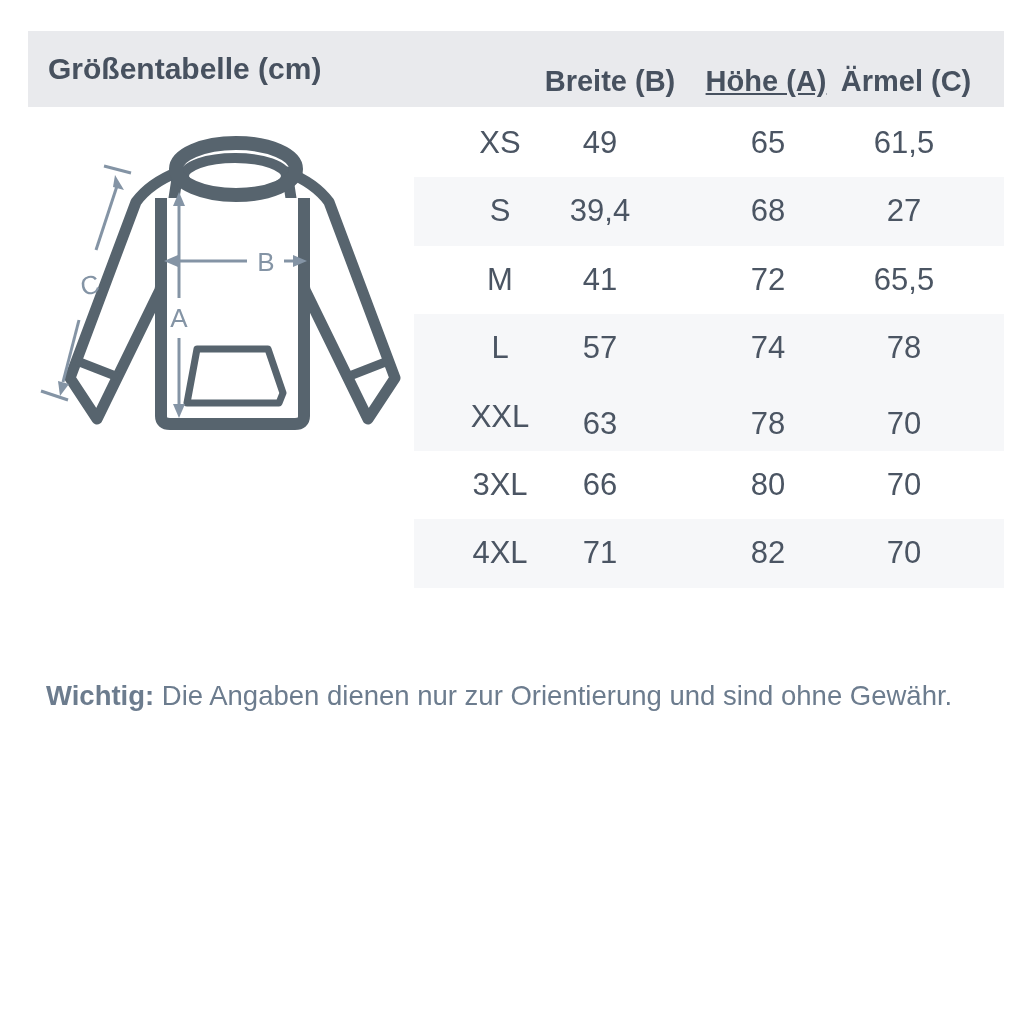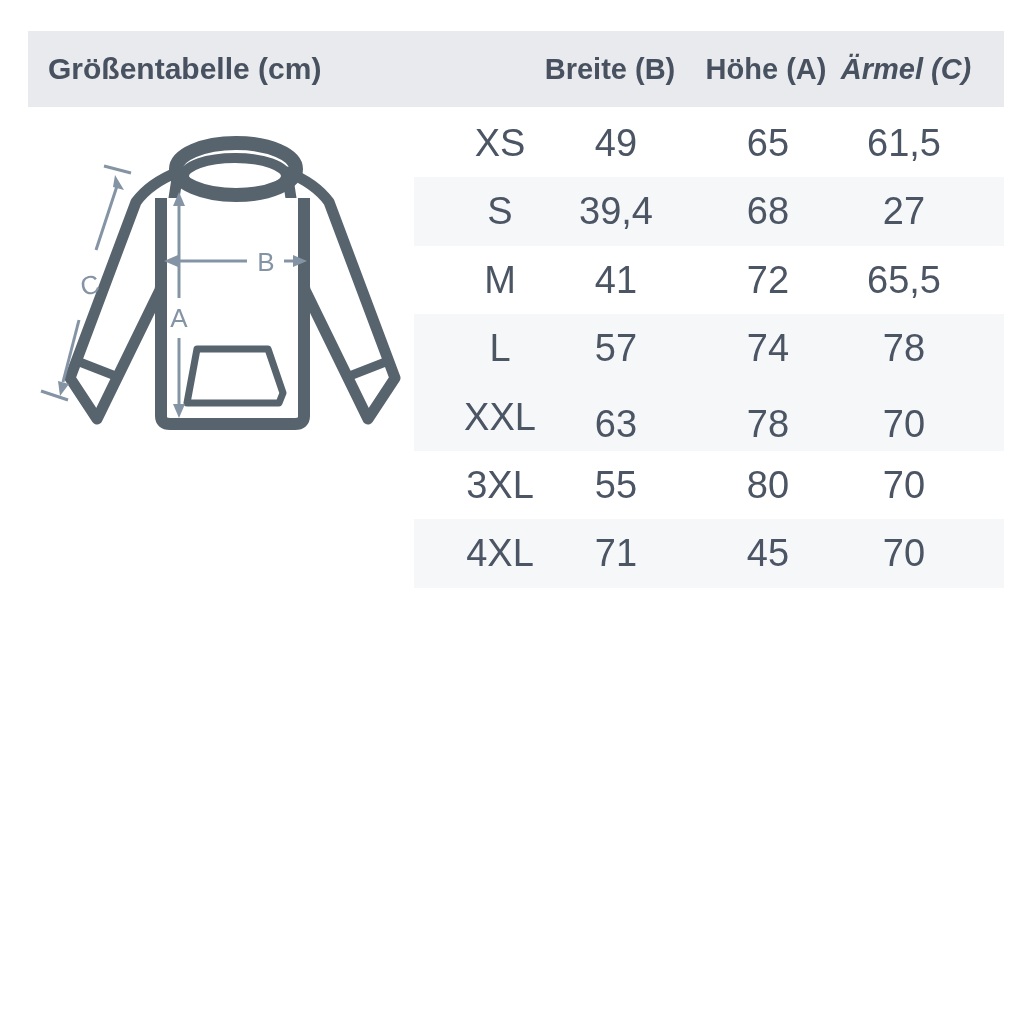--- a/index.html
+++ b/index.html
@@ -13,33 +13,33 @@
     --page-bg:#ffffff;
   }
   html,body{margin:0;padding:0;}
   body{background:#fff;font-family:"Liberation Sans",sans-serif;}
   .page{position:relative;width:1024px;height:1024px;background:var(--page-bg);overflow:hidden;}
 
   
   .header-bar{position:absolute;left:28px;top:31px;width:976px;height:76px;background:var(--header-bg);}
   .title{position:absolute;left:20px;top:0;height:92px;line-height:76px;
          font-size:30px;font-weight:bold;color:var(--ink);white-space:nowrap;}
-  .hcol{position:absolute;top:0;height:64px;line-height:76px;transform:translateX(-50%);
+  .hcol{position:absolute;top:12px;height:64px;line-height:76px;transform:translateX(-50%);
         font-size:29px;font-weight:bold;color:var(--ink);white-space:nowrap;}
   .hcol.h1{left:582px;}
-  .hcol.h2{left:738px;}
-  .hcol.h3{left:878px;font-style:italic;}
+  .hcol.h2{left:738px;text-decoration:underline;}
+  .hcol.h3{left:878px;}
 
   
   .size-table{position:absolute;left:414px;top:109px;width:590px;}
   .row{position:relative;width:590px;height:68.4px;line-height:68.4px;}
   .row.striped{background:var(--stripe-bg);}
-  .cell{position:absolute;top:0;transform:translateX(-50%);font-size:38px;color:var(--cell-ink);white-space:nowrap;}
+  .cell{position:absolute;top:0;transform:translateX(-50%);font-size:31px;color:var(--cell-ink);white-space:nowrap;}
   .c-size{left:86px;}
-  .c-b{left:202px;}
+  .c-b{left:186px;}
   .c-h{left:354px;}
   .c-c{left:490px;}
   
   div.row:nth-of-type(5) .cell:not(.c-size){transform:translate(-50%,7px);}
 
   
   .hoodie-svg{position:absolute;left:30px;top:130px;width:415px;height:350px;}
 
   
   .note{position:absolute;left:46px;top:676px;width:945px;
@@ -121,28 +121,29 @@
         <span class="cell c-c">78</span>
       </div>
       <div class="row striped">
         <span class="cell c-size">XXL</span>
         <span class="cell c-b">63</span>
         <span class="cell c-h">78</span>
         <span class="cell c-c">70</span>
       </div>
       <div class="row">
         <span class="cell c-size">3XL</span>
-        <span class="cell c-b">55</span>
+        <span class="cell c-b">66</span>
         <span class="cell c-h">80</span>
         <span class="cell c-c">70</span>
       </div>
       <div class="row striped">
         <span class="cell c-size">4XL</span>
         <span class="cell c-b">71</span>
-        <span class="cell c-h">45</span>
+        <span class="cell c-h">82</span>
         <span class="cell c-c">70</span>
       </div>
     </div>
 
   <div class="note">
+    <div><b>Wichtig:</b> <span>Die Angaben dienen nur zur Orientierung und sind ohne Gewähr.</span></div>
   </div>
 
 </div>
 
 </body></html>

